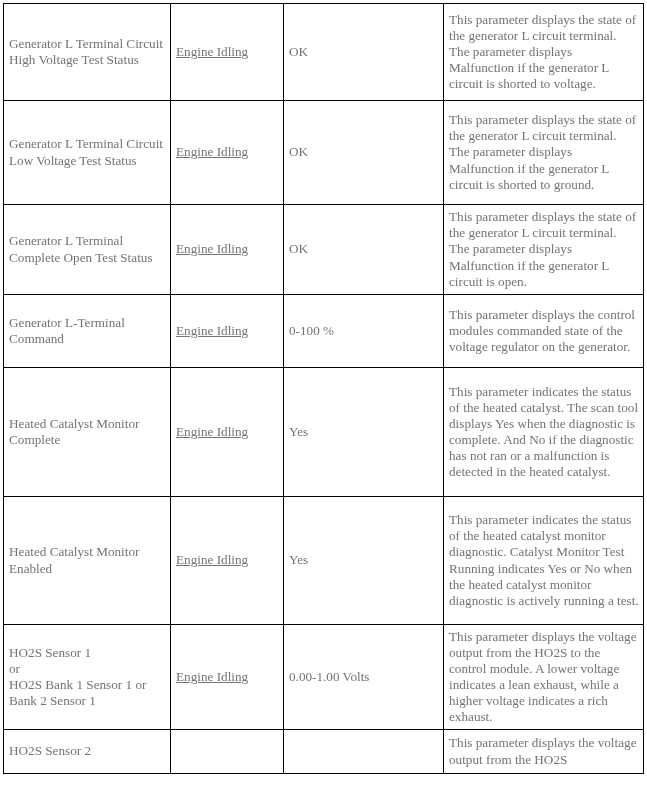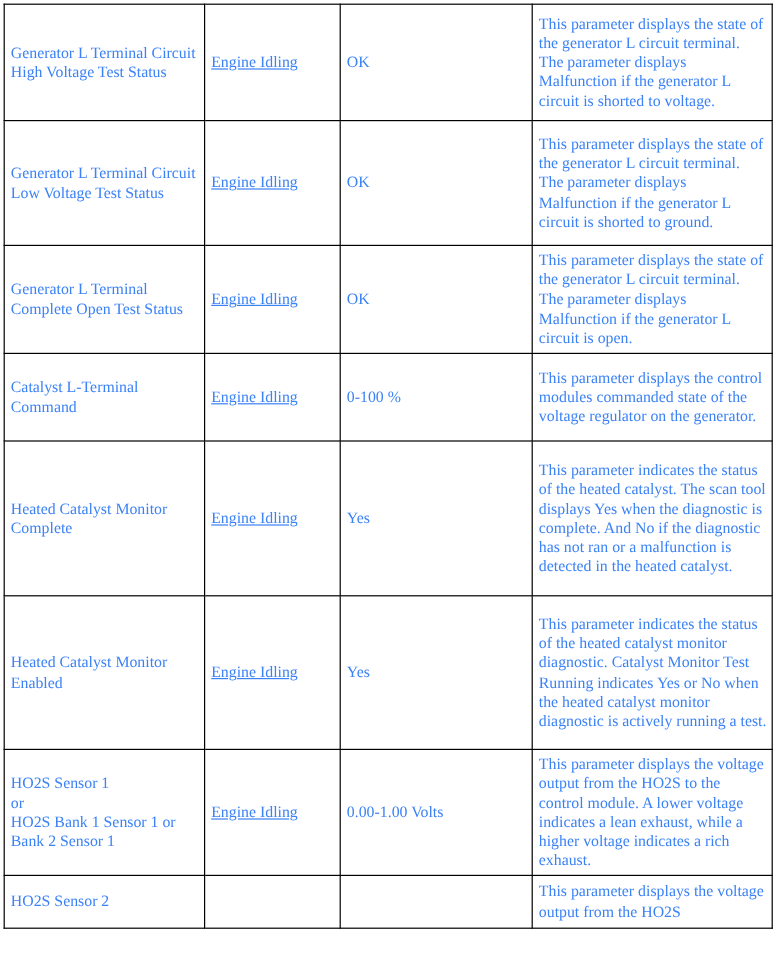--- a/index.html
+++ b/index.html
@@ -30,21 +30,21 @@
     table-layout: fixed;
     background: #ffffff;
   }
   table.param-table td {
     border: 1px solid #000000;
     vertical-align: middle;
     padding: 2px 4px 2px 5px;
     font-family: "Liberation Serif", "DejaVu Serif", serif;
     font-size: 13.2px;
     line-height: 16.1px;
-    color: #3b82f6;
+    color: #737373;
     background: #ffffff;
     word-wrap: break-word;
     overflow: hidden;
   }
   col.c-param  { width: 167px; }
   col.c-cond   { width: 113px; }
   col.c-value  { width: 160px; }
   col.c-desc   { width: 200px; }
 
   td.cell-param  { vertical-align: middle; }
@@ -79,21 +79,21 @@
           <td class="cell-value">OK</td>
           <td class="cell-desc">This parameter displays the state of the generator L circuit terminal. The parameter displays Malfunction if the generator L circuit is shorted to ground.</td>
         </tr>
         <tr style="height: 90px;">
           <td class="cell-param nowrapline">Generator L Terminal Complete Open Test Status</td>
           <td class="cell-cond">Engine Idling</td>
           <td class="cell-value">OK</td>
           <td class="cell-desc">This parameter displays the state of the generator L circuit terminal. The parameter displays Malfunction if the generator L circuit is open.</td>
         </tr>
         <tr style="height: 73px;">
-          <td class="cell-param nowrapline">Catalyst L-Terminal Command</td>
+          <td class="cell-param nowrapline">Generator L-Terminal Command</td>
           <td class="cell-cond">Engine Idling</td>
           <td class="cell-value">0-100 %</td>
           <td class="cell-desc">This parameter displays the control modules commanded state of the voltage regulator on the generator.</td>
         </tr>
         <tr style="height: 129px;">
           <td class="cell-param nowrapline">Heated Catalyst Monitor Complete</td>
           <td class="cell-cond">Engine Idling</td>
           <td class="cell-value">Yes</td>
           <td class="cell-desc">This parameter indicates the status of the heated catalyst. The scan tool displays Yes when the diagnostic is complete. And No if the diagnostic has not ran or a malfunction is detected in the heated catalyst.</td>
         </tr>

